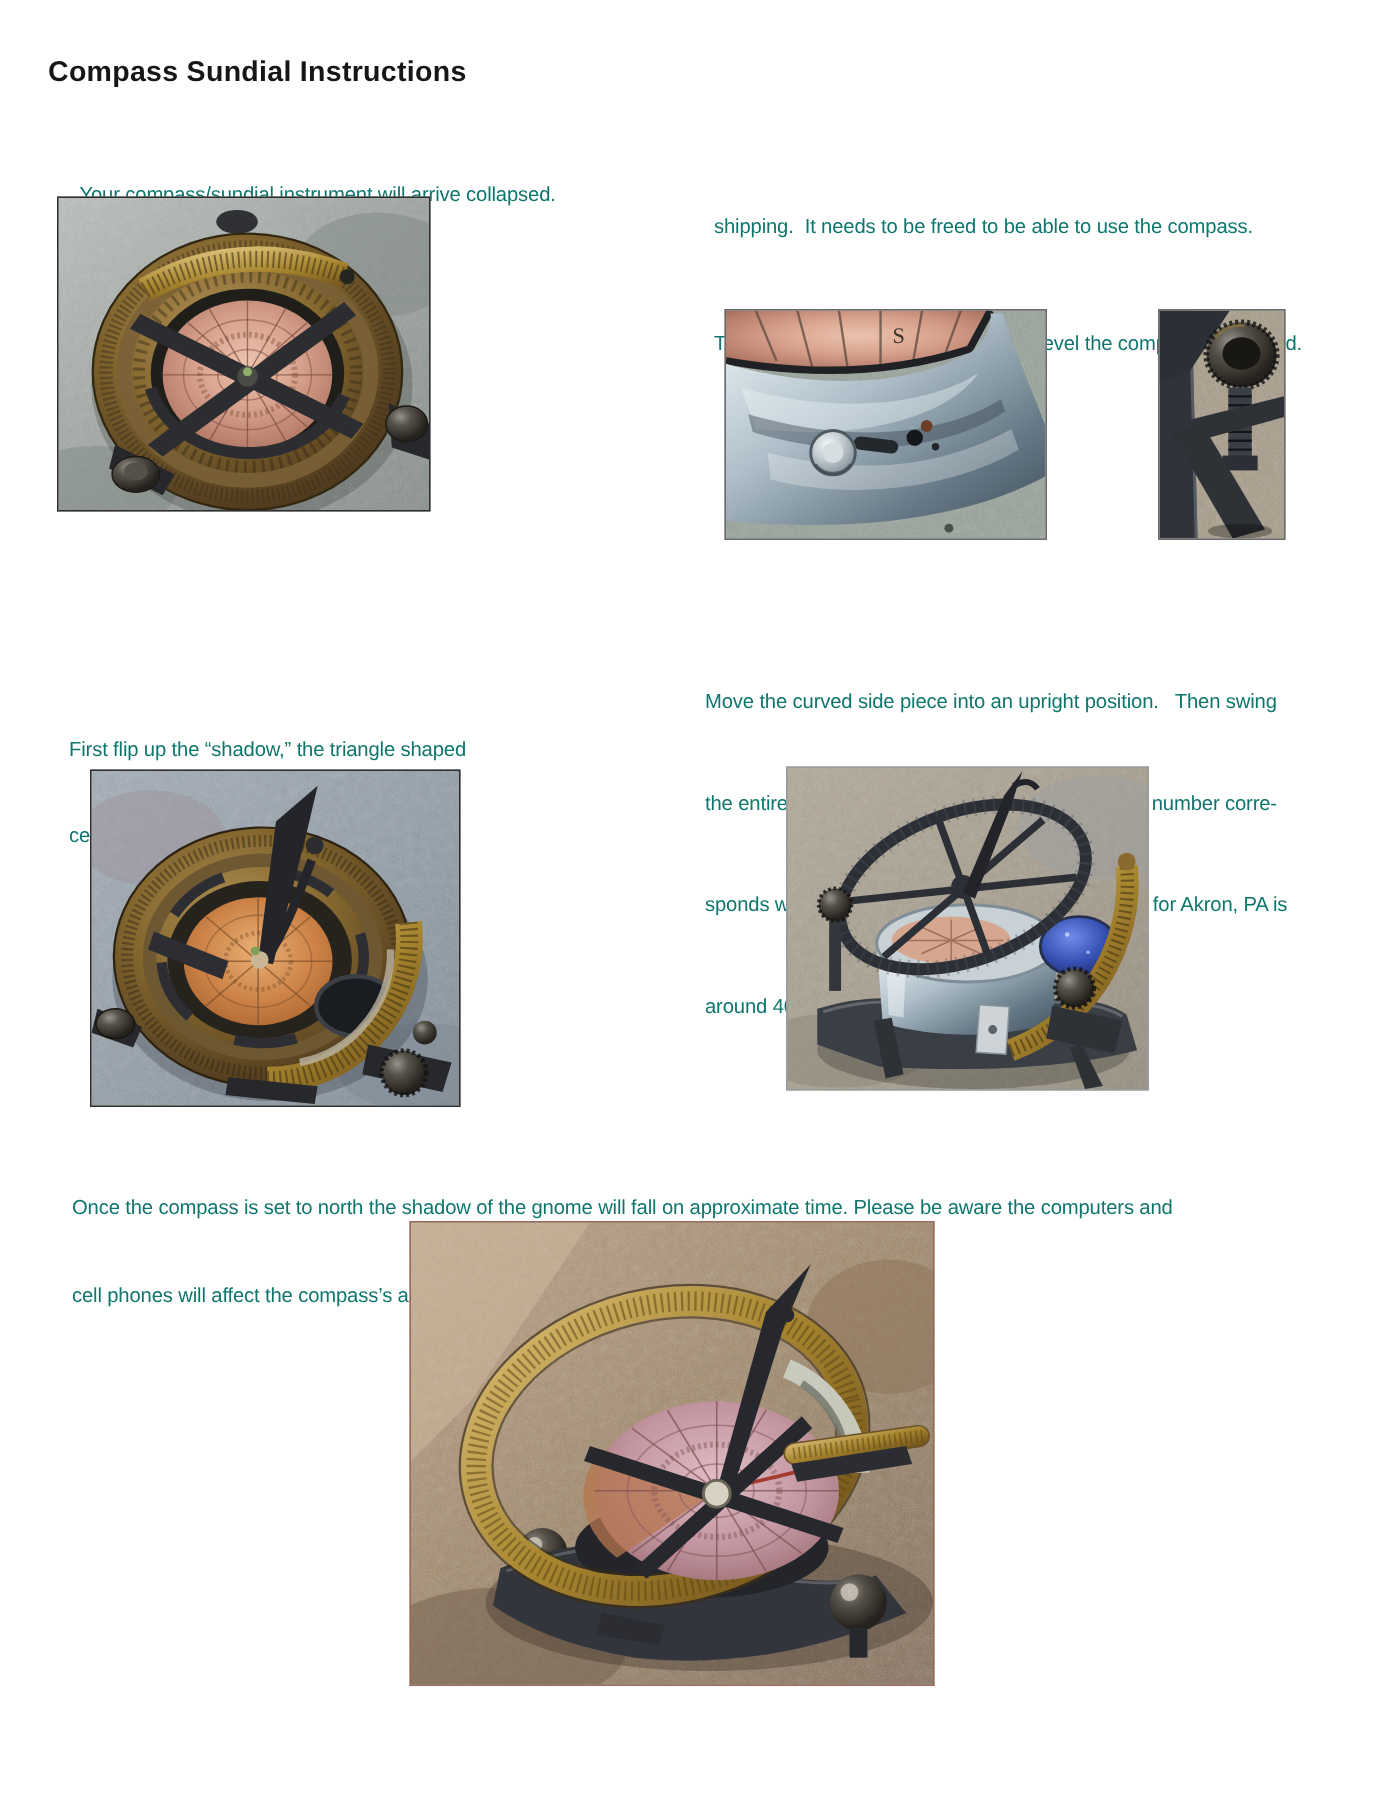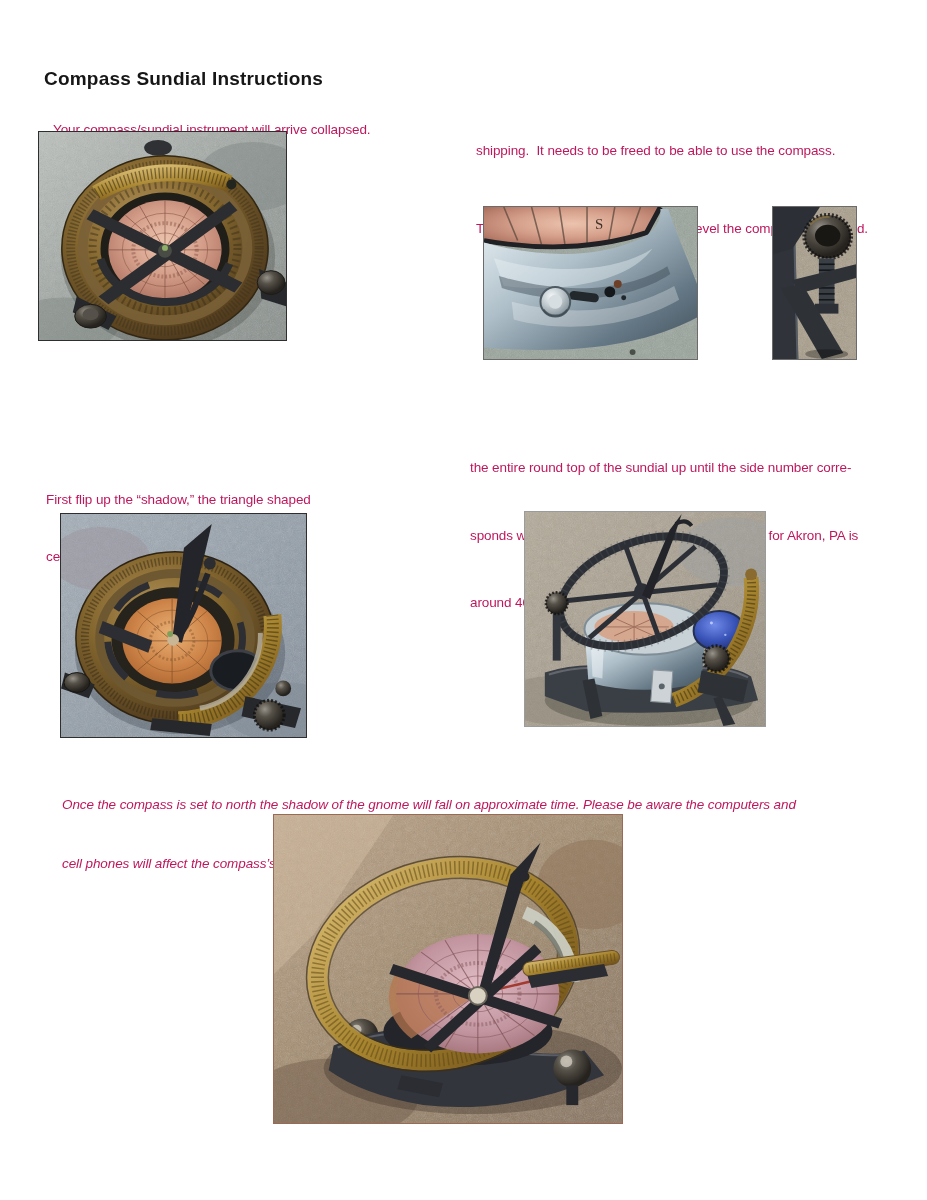--- a/index.html
+++ b/index.html
@@ -2,21 +2,21 @@
 <html><head>
 <meta charset="utf-8">
 <style>
   html,body{margin:0;padding:0;}
   body{
     width:927px;height:1200px;position:relative;background:#ffffff;
     font-family:"Liberation Sans",sans-serif;color:#1c1c1a;overflow:hidden;
   }
   .abs{position:absolute;}
   .doc-title{font-size:19px;font-weight:bold;letter-spacing:.2px;color:#161616;}
-  .para{font-size:13.5px;letter-spacing:-.1px;white-space:pre-wrap;color:#be185d;}
+  .para{font-size:13.5px;letter-spacing:-.1px;white-space:pre-wrap;color:#0f766e;}
   .para .line{white-space:pre;}
   .photo{overflow:hidden;box-sizing:border-box;background:#9aa09c;}
   .photo svg{display:block;width:100%;height:100%;}
   .b-dark{border:1px solid #2e2e2e;}
   .b-mid{border:1px solid #6b6b6b;}
   .b-light{border:1px solid #9b9b9b;}
   .b-rust{border:1px solid #9a6a55;}
 </style>
 </head>
 <body>
@@ -75,21 +75,21 @@
       <stop offset="100%" stop-color="#1d2a66"></stop>
     </radialGradient>
     <radialGradient id="knobRG" cx="38%" cy="32%" r="75%">
       <stop offset="0%" stop-color="#f4f7f8"></stop>
         <stop offset="45%" stop-color="#c2ccd1"></stop>
       <stop offset="100%" stop-color="#7d8a92"></stop>
     </radialGradient>
   </defs>
 </svg>
 
-<div class="abs doc-title" style="left:44px;top:38px;margin-top:30px;">Compass Sundial Instructions</div>
+<div class="abs doc-title" style="left:32px;top:38px;">Compass Sundial Instructions</div>
 
 <div class="abs para" style="left:53px;top:92px;">
   <div class="line">Your compass/sundial instrument will arrive collapsed.</div>
 </div>
 
 <div class="abs para" style="left:476px;top:86px;line-height:26px;">
   <div class="line">shipping.  It needs to be freed to be able to use the compass.</div>
 </div>
 
 <div class="abs para" style="left:476px;top:164px;line-height:26px;">
@@ -144,20 +144,21 @@
   <ellipse cx="234" cy="152" rx="14" ry="12" fill="url(#ballRG)" stroke="#1c1a17"></ellipse>
 </svg>
 </div>
 
 <div class="abs para" style="left:46px;top:452px;line-height:19px;">
   <div class="line">First flip up the “shadow,” the triangle shaped</div>
   <div class="line">center piece.</div>
 </div>
 
 <div class="abs para" style="left:470px;top:412px;line-height:22.5px;">
+  <div class="line">Move the curved side piece into an upright position.   Then swing</div>
   <div class="line">the entire round top of the sundial up until the side number corre-</div>
   <div class="line">sponds with the latitude of your location.  (Latitude for Akron, PA is</div>
   <div class="line">around 40.1.)</div>
 </div>
 
 <div class="abs photo b-mid" style="left:483px;top:206px;width:215px;height:154px;">
 <svg viewBox="0 0 215 154" preserveAspectRatio="none">
   <rect width="215" height="154" fill="#97a39a"></rect>
   <rect width="215" height="154" filter="url(#speckle)" opacity="0.3"></rect>
   <rect width="215" height="154" filter="url(#speckleC)" opacity="0.12"></rect>
@@ -318,21 +319,21 @@
   <circle cx="32" cy="92" r="11" fill="url(#ballRG)"></circle>
   <circle cx="32" cy="92" r="11" fill="none" stroke="#121212" stroke-width="2.5" stroke-dasharray="1.8 1.8" opacity="0.8"></circle>
   <circle cx="193" cy="148" r="13" fill="url(#ballRG)"></circle>
   <circle cx="193" cy="148" r="13" fill="none" stroke="#121212" stroke-width="3" stroke-dasharray="2 2" opacity="0.8"></circle>
   <polygon points="178,160 225,170 220,192 174,182" fill="#2e3237"></polygon>
   <polygon points="198,186 212,214 200,216 190,188" fill="#2e3237"></polygon>
   <polygon points="58,170 70,168 78,206 66,209" fill="#2e3237"></polygon>
 </svg>
 </div>
 
-<div class="abs para" style="left:62px;top:756px;line-height:19.5px;font-style:italic;">
+<div class="abs para" style="left:48px;top:756px;line-height:19.5px;">
   <div class="line">Once the compass is set to north the shadow of the gnome will fall on approximate time. Please be aware the computers and</div>
   <div class="line">cell phones will affect the compass’s ability to read true north.</div>
 </div>
 
 <div class="abs photo b-rust" style="left:273px;top:814px;width:350px;height:310px;">
 <svg viewBox="0 0 350 310" preserveAspectRatio="none">
   <defs>
     <linearGradient id="g6bg" x1="0" y1="0" x2="0.9" y2="1">
       <stop offset="0%" stop-color="#bda184"></stop>
           <stop offset="50%" stop-color="#a08767"></stop>

